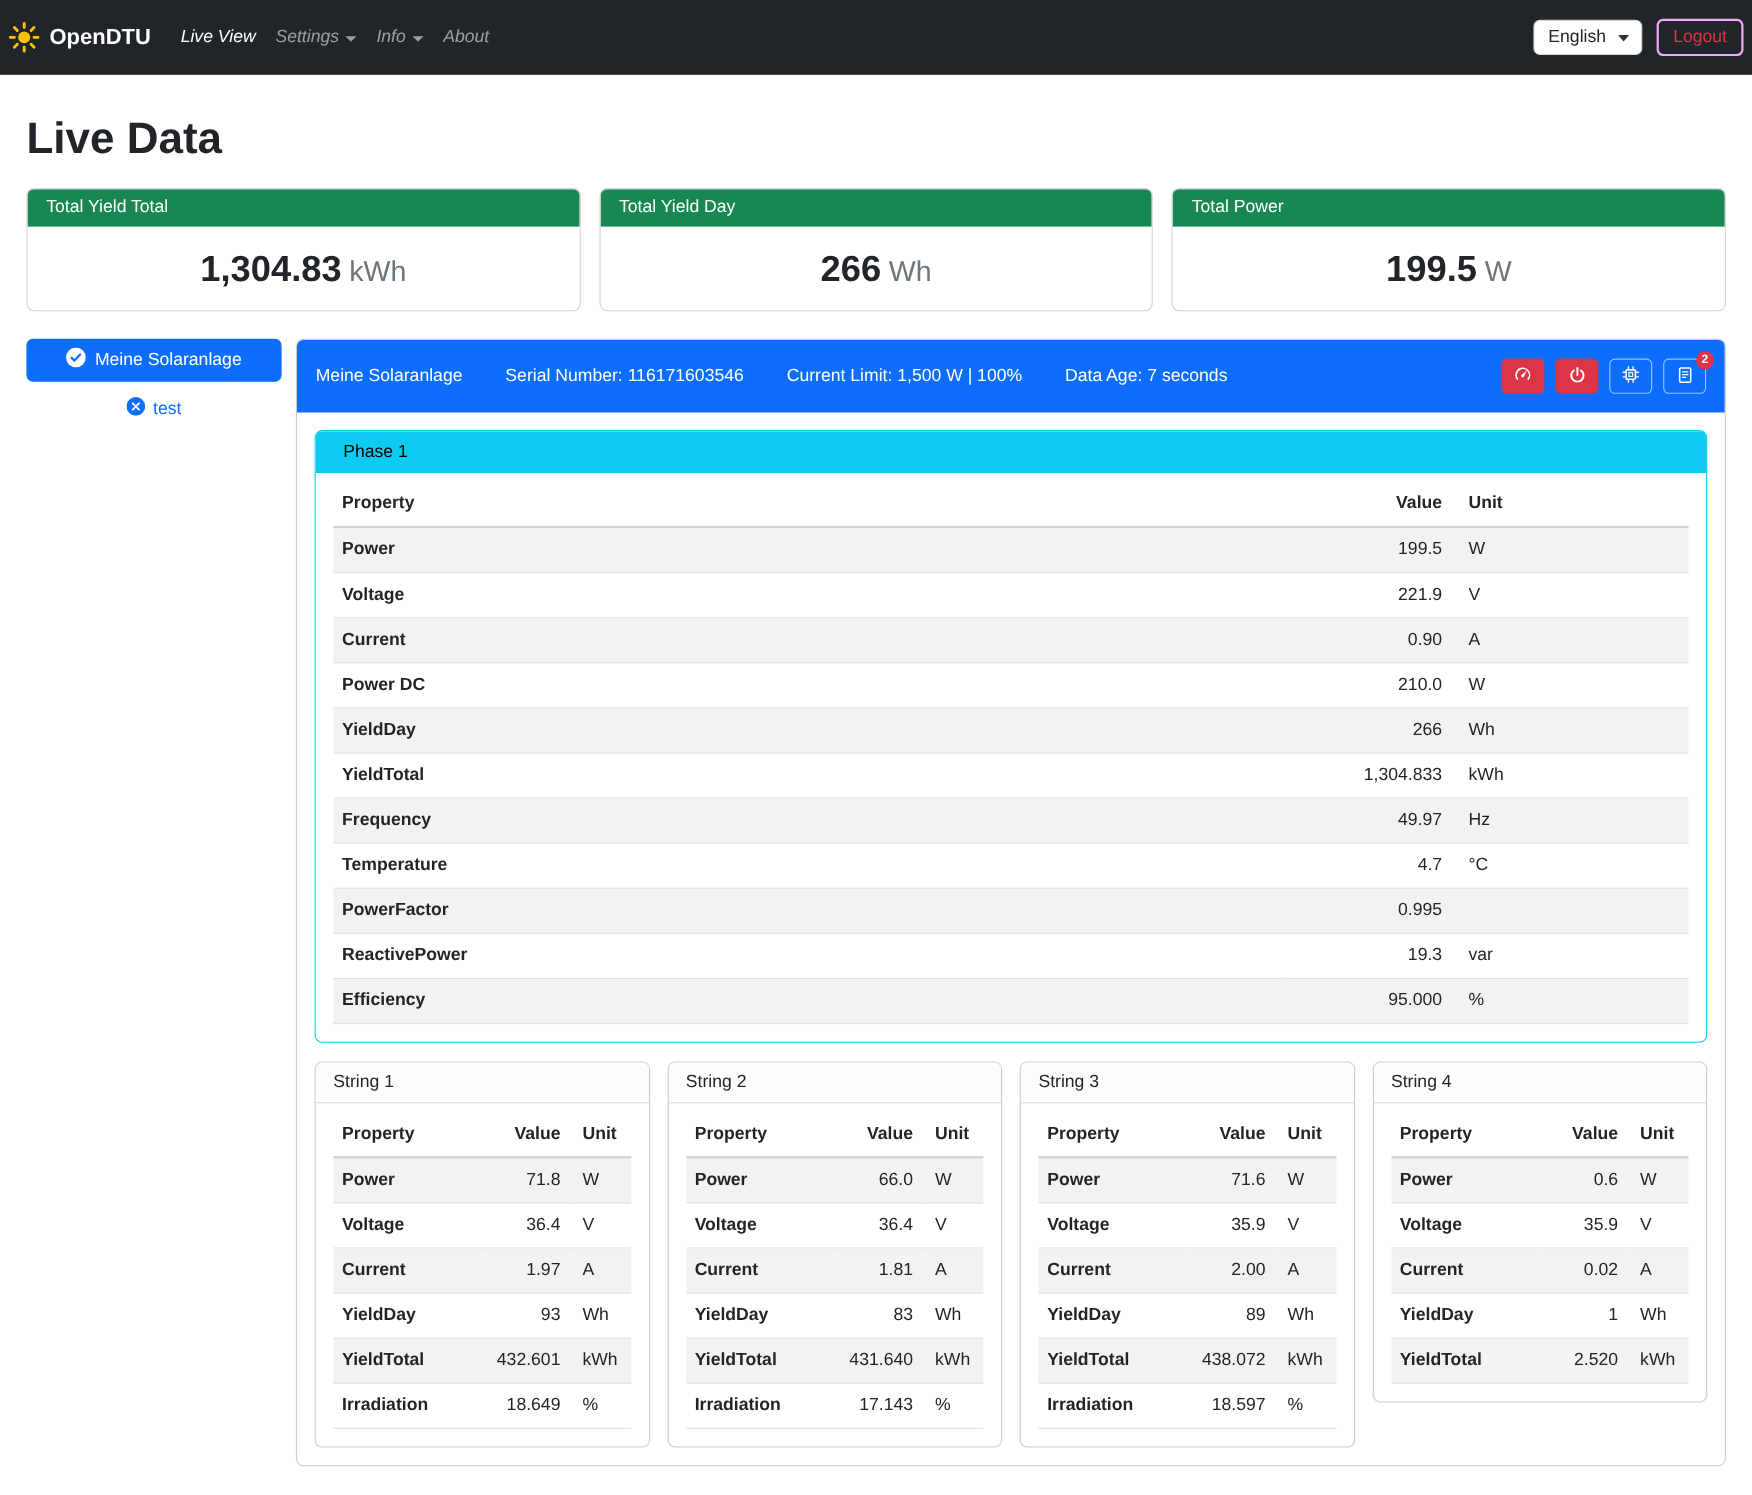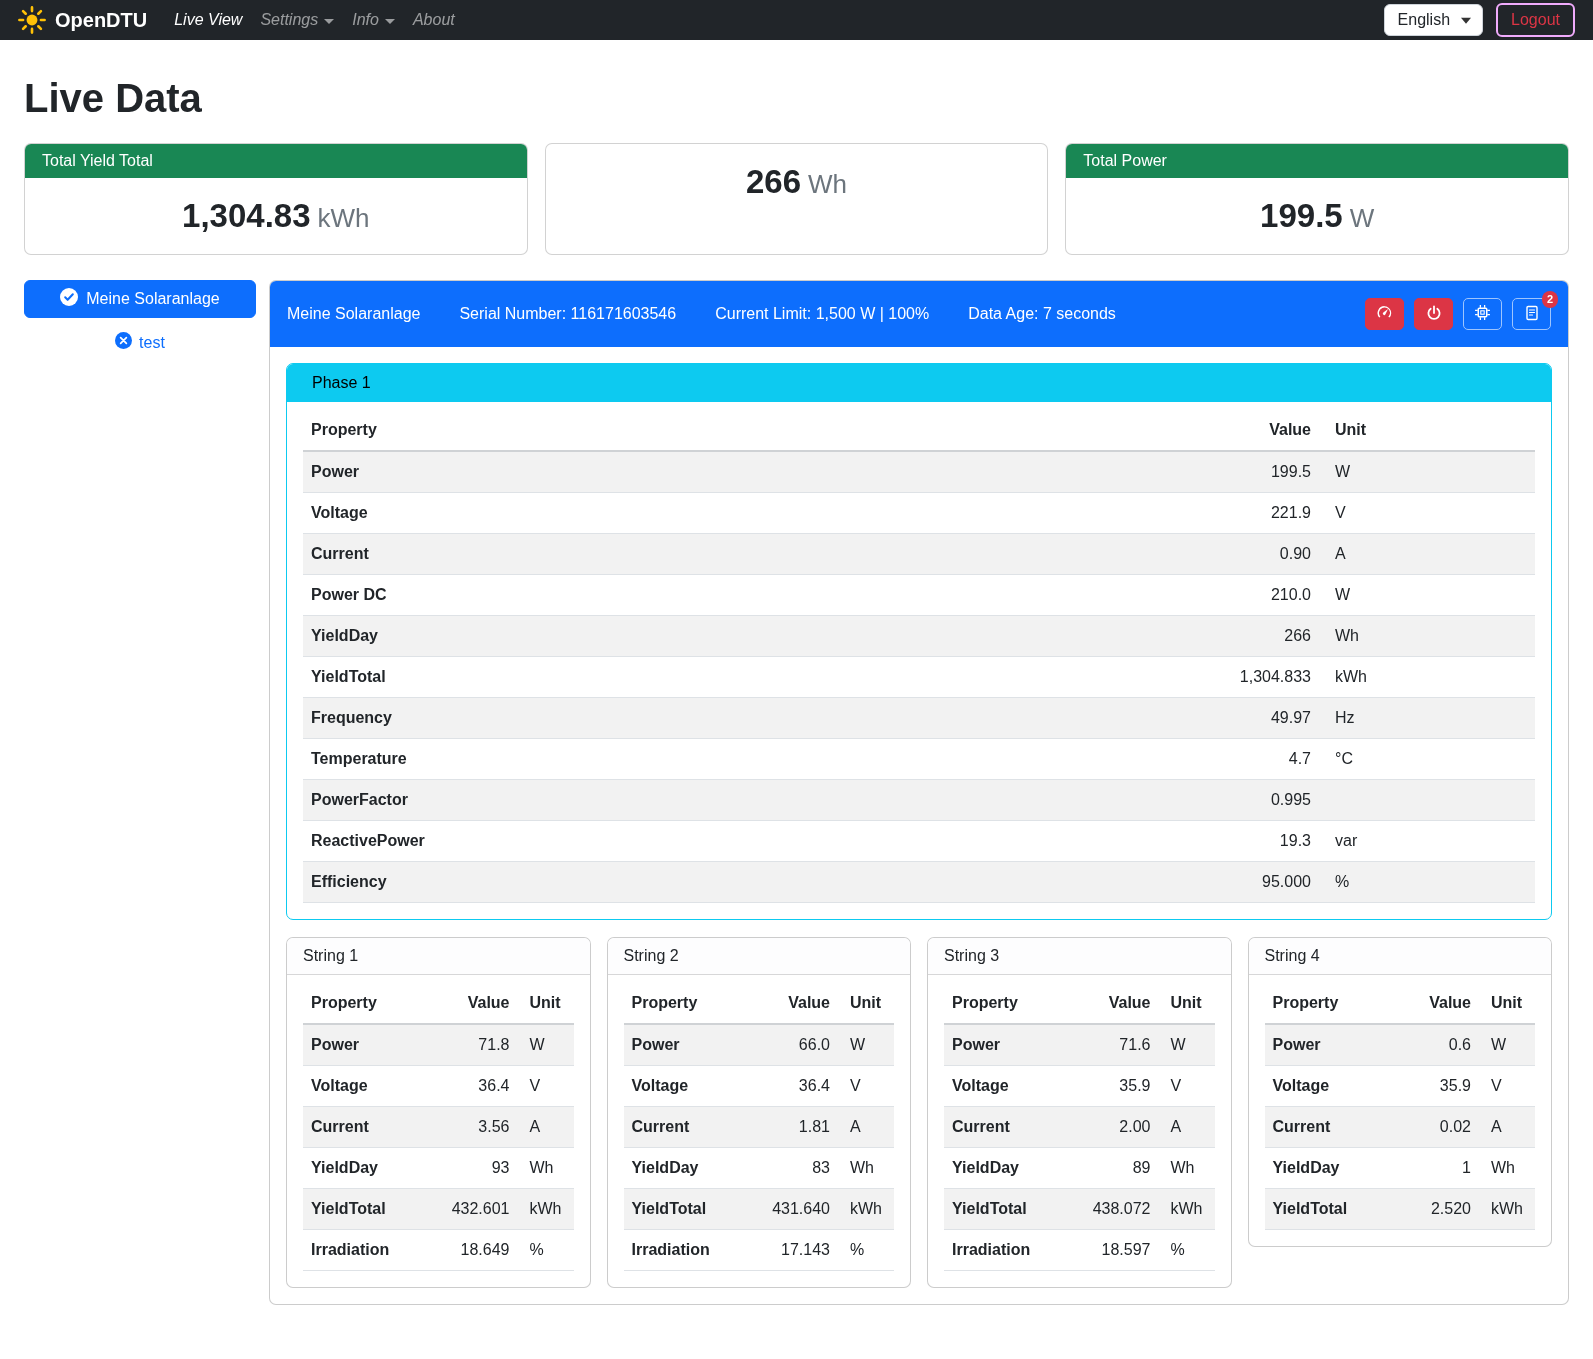--- a/index.html
+++ b/index.html
@@ -7,25 +7,25 @@
   body {
     font-family: "Liberation Sans", sans-serif;
     color: #212529;
     font-size: 16px;
     min-width: 1593px;
   }
 
   
   .navbar {
     background: #212529;
-    height: 40px;
+    height: 68px;
     display: flex;
     align-items: center;
     justify-content: space-between;
-    padding: 0 18px;
+    padding: 0 8px;
   }
   .nav-left { display: flex; align-items: center; }
   .brand {
     display: flex; align-items: center; gap: 9px;
     color: #fff; font-size: 20px; font-weight: 700;
     margin-right: 18px; cursor: pointer; text-decoration: none;
   }
   .brand svg { display: block; }
   .nav-link {
     color: rgba(255,255,255,.55);
@@ -199,20 +199,21 @@
   <h1 class="page-title">Live Data</h1>
 
   <div class="summary-row">
     <div class="summary-card">
       <div class="card-header">Total Yield Total</div>
       <div class="card-body">
         <span class="big-value">1,304.83</span><span class="big-unit">kWh</span>
       </div>
     </div>
     <div class="summary-card">
+      <div class="card-header">Total Yield Day</div>
       <div class="card-body">
         <span class="big-value">266</span><span class="big-unit">Wh</span>
       </div>
     </div>
     <div class="summary-card">
       <div class="card-header">Total Power</div>
       <div class="card-body">
         <span class="big-value">199.5</span><span class="big-unit">W</span>
       </div>
     </div>
@@ -393,21 +394,21 @@
                     </tr>
 
                     <tr>
                       <td class="col-prop">Voltage</td>
                       <td class="col-val">36.4</td>
                       <td class="col-unit">V</td>
                     </tr>
 
                     <tr>
                       <td class="col-prop">Current</td>
-                      <td class="col-val">3.56</td>
+                      <td class="col-val">1.97</td>
                       <td class="col-unit">A</td>
                     </tr>
 
                     <tr>
                       <td class="col-prop">YieldDay</td>
                       <td class="col-val">93</td>
                       <td class="col-unit">Wh</td>
                     </tr>
 
                     <tr>

